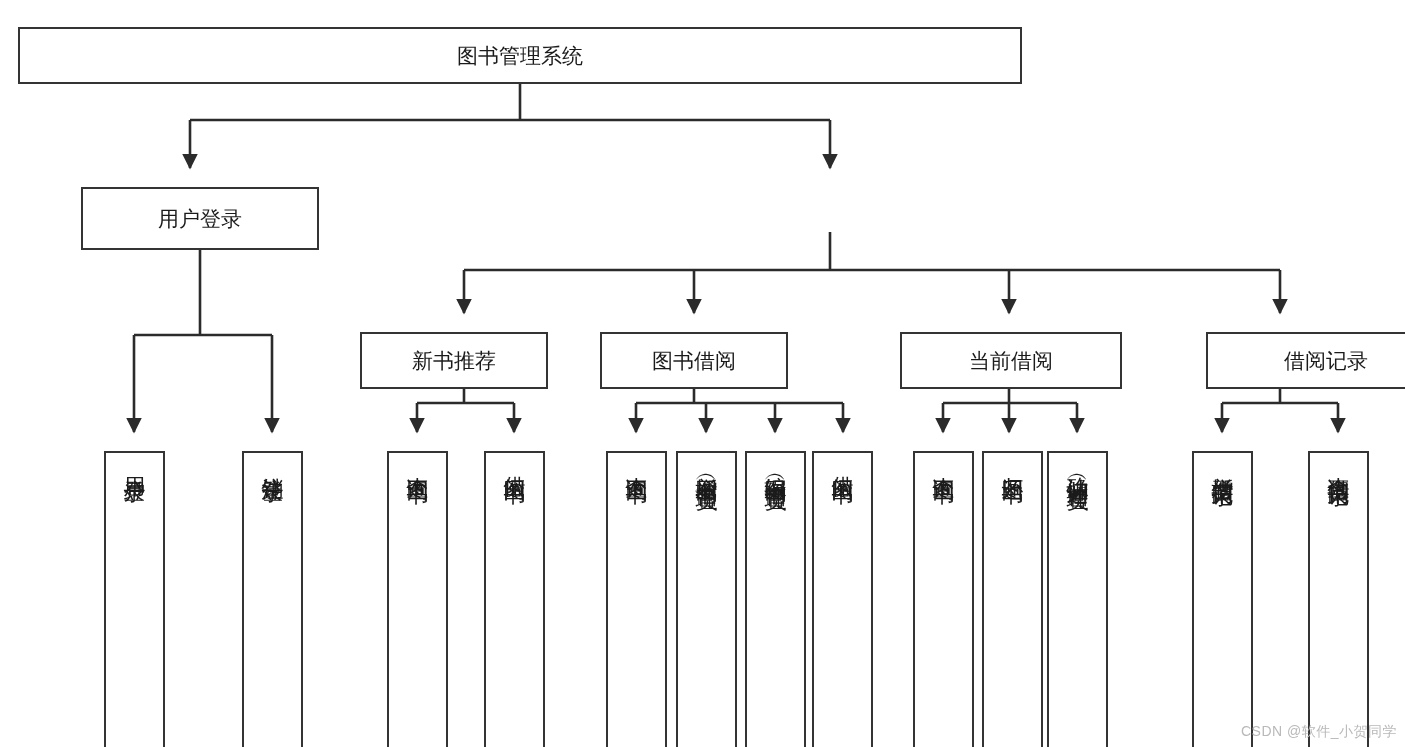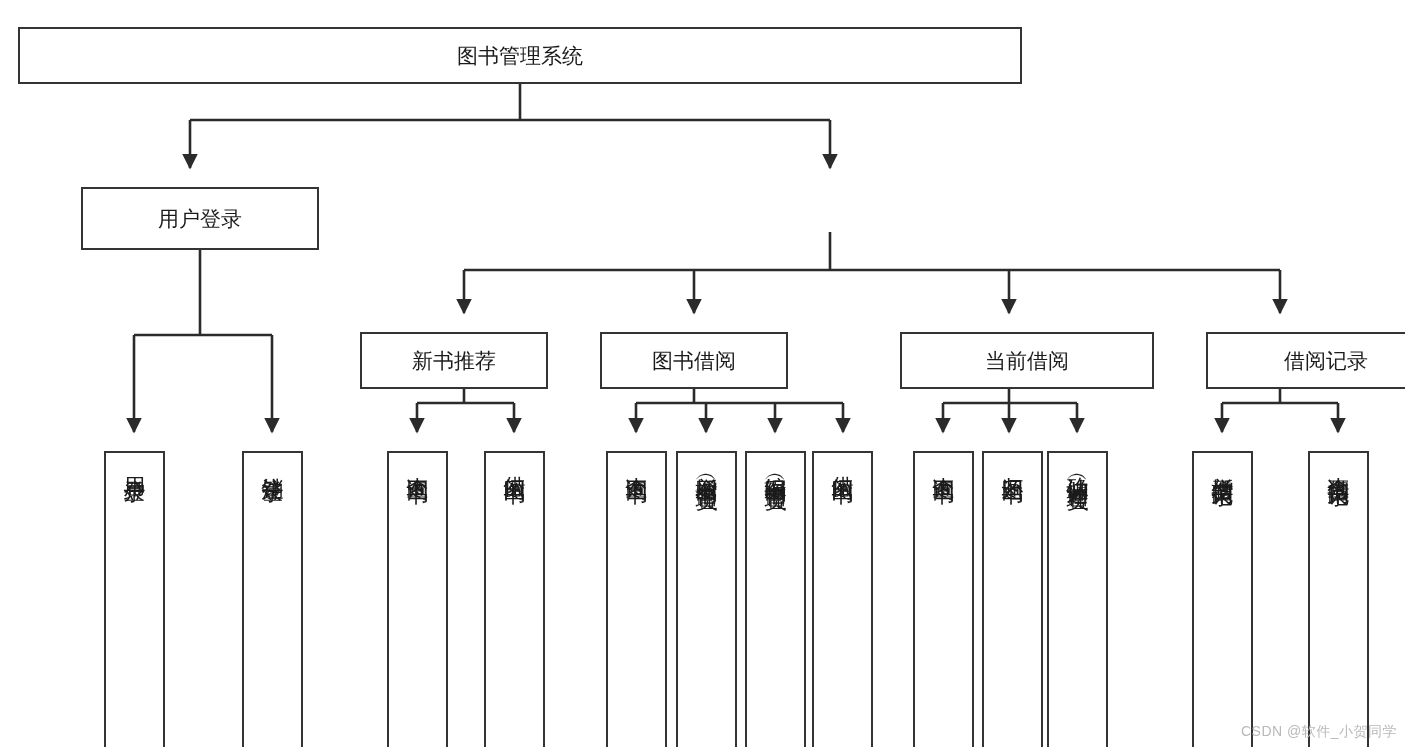--- a/index.html
+++ b/index.html
@@ -130,21 +130,21 @@
   <div class="node horiz" style="left:81px; top:171px; width:238px; height:63px;">
     <span class="label">用户登录</span>
   </div>
 
   <div class="node horiz" style="left:360px; top:316px; width:188px; height:57px;">
     <span class="label">新书推荐</span>
   </div>
   <div class="node horiz" style="left:600px; top:316px; width:188px; height:57px;">
     <span class="label">图书借阅</span>
   </div>
-  <div class="node horiz" style="left:900px; top:316px; width:254px; height:57px;">
+  <div class="node horiz" style="left:900px; top:316px; width:222px; height:57px;">
     <span class="label">当前借阅</span>
   </div>
   <div class="node horiz" style="left:1206px; top:316px; width:240px; height:57px;">
     <span class="label">借阅记录</span>
   </div>
 
   <div class="node vert" style="left:104px; top:435px; width:61px; height:300px;">
     <span class="label">用户登录</span>
   </div>
   <div class="node vert" style="left:242px; top:435px; width:61px; height:300px;">

